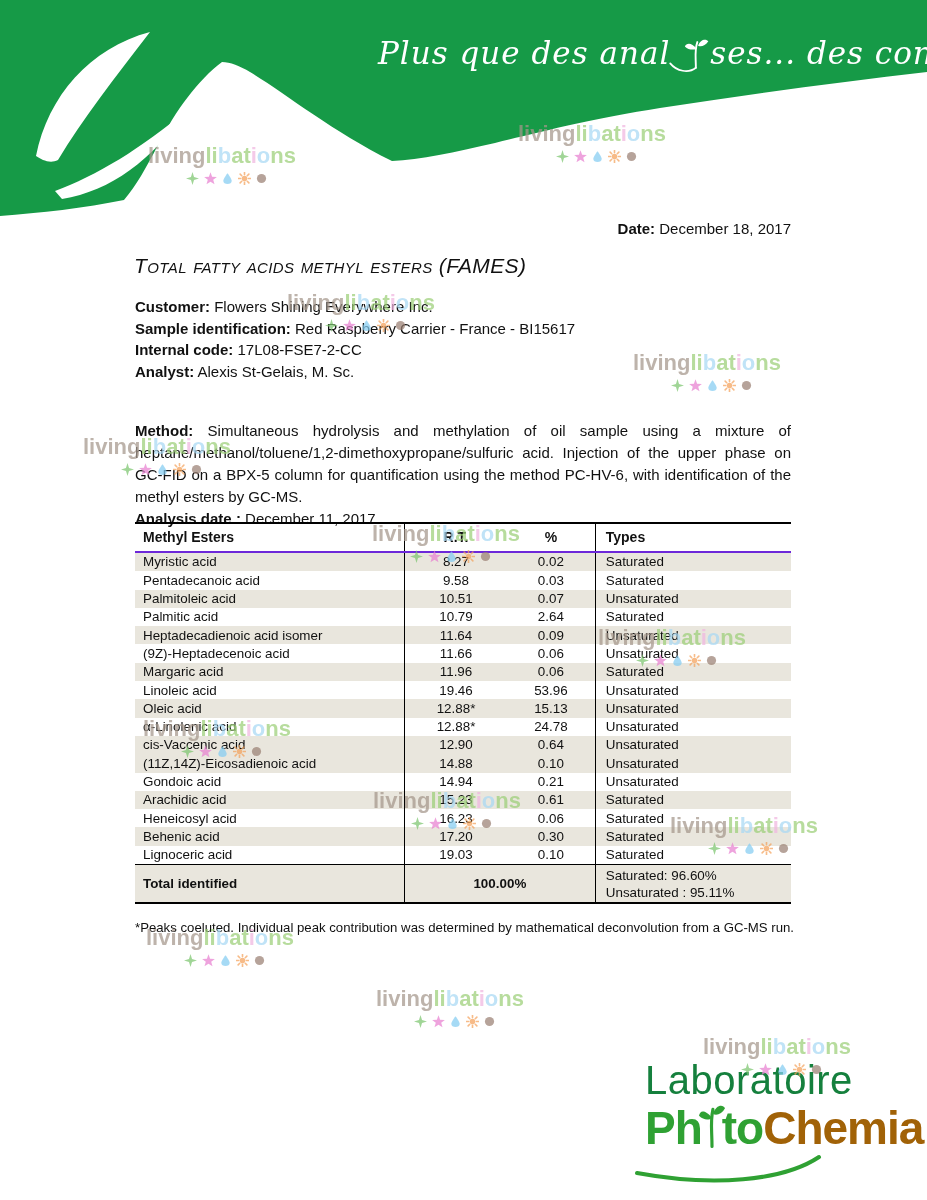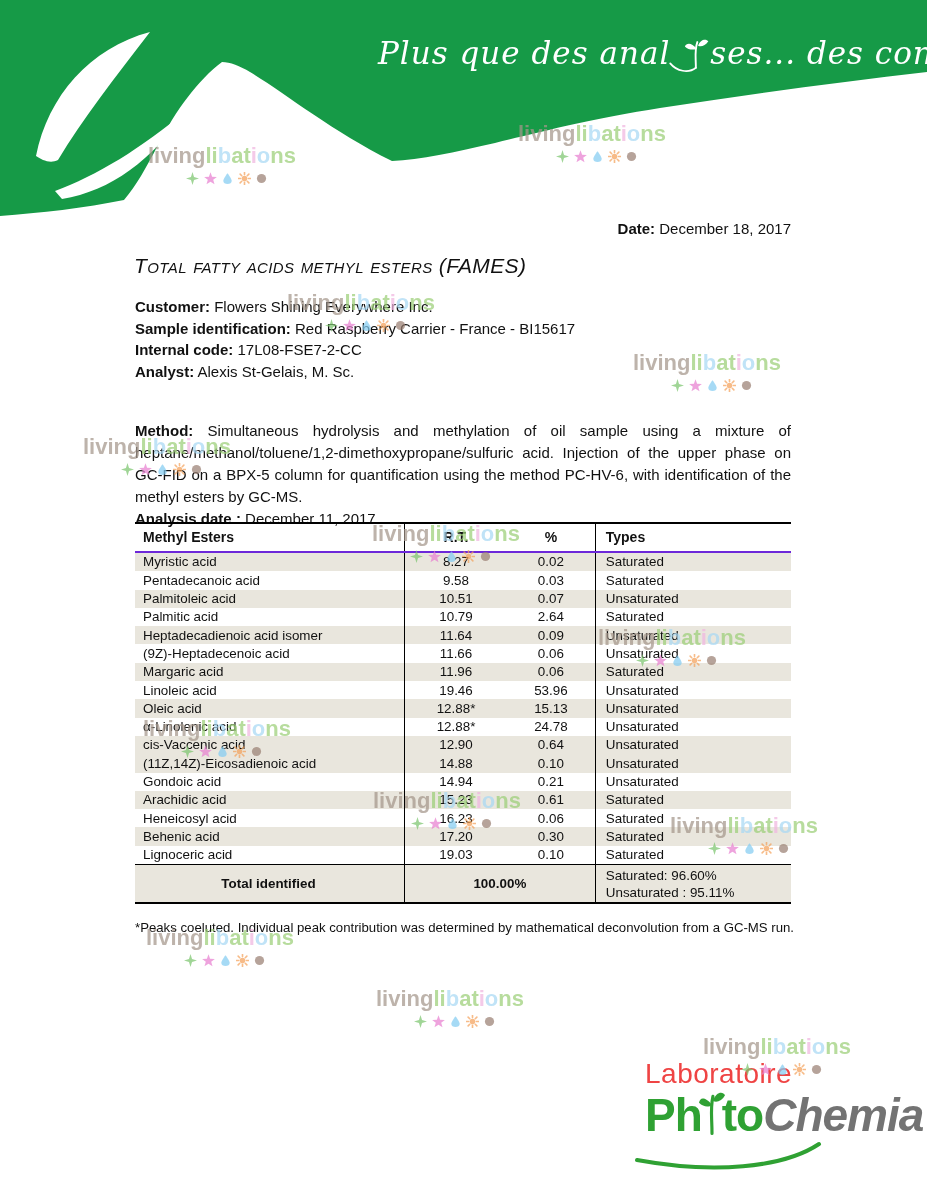--- a/index.html
+++ b/index.html
@@ -28,36 +28,36 @@
   thead th{border-bottom:2px solid #6d28d9;height:27px;text-align:left;font-size:14px;}
   thead th.hc{text-align:center;}
   tbody td{height:18.3px;}
   td.c1,th.c1{width:263px;padding-left:8px;border-right:1px solid #000;}
   td.c2,th.c2{width:107px;text-align:center;}
   td.c3,th.c3{width:92px;text-align:center;border-right:1px solid #000;}
   td.c4,th.c4{width:194px;padding-left:10px;}
   tr.shaded td{background:var(--row-shade);}
   .total-row td{border-top:1px solid #000;border-bottom:2.6px solid #000;background:var(--row-shade);
                 height:37px;}
-  .total-row .tl{font-weight:bold;text-align:center;padding-right:10px;}
+  .total-row .tl{font-weight:bold;text-align:left;padding-right:10px;}
   .total-row .tv{font-weight:bold;text-align:center;border-right:1px solid #000;}
   .total-row .tt{font-size:13.4px;line-height:17px;}
   .footnote{position:absolute;left:135px;top:920px;width:665px;font-size:13.2px;}
   
   .wm{position:absolute;opacity:.72;pointer-events:none;}
   .wm-word{font-size:22px;font-weight:bold;letter-spacing:0;white-space:nowrap;}
   .wm-symbols{display:flex;gap:5px;align-items:center;margin-top:3px;margin-left:38px;}
   .wm-symbols svg{display:block;}
   
   .footer-logo{position:absolute;left:645px;top:1058px;width:250px;}
-  .lab-name{font-size:28px;color:#ef4444;letter-spacing:.5px;}
+  .lab-name{font-size:40px;color:#15803d;letter-spacing:.5px;}
   .brand{position:relative;font-size:46px;font-weight:bold;margin-top:-2px;white-space:nowrap;
          letter-spacing:-1px;}
   .brand .g{color:var(--logo-green);}
-  .brand .k{color:#737373;font-style:italic;}
+  .brand .k{color:#a16207;}
   .brand .bsprout{display:inline-block;vertical-align:-6px;margin:0 -3px;}
   .vine{position:absolute;left:-12px;top:52px;}
   .address-line{position:absolute;right:37px;top:1143px;font-size:15.5px;font-weight:bold;
                 white-space:nowrap;color:#121212;}
   .address-line .sep{padding:0 11px;font-weight:bold;}
 </style>
 </head>
 <body>
 
 <div class="page">

